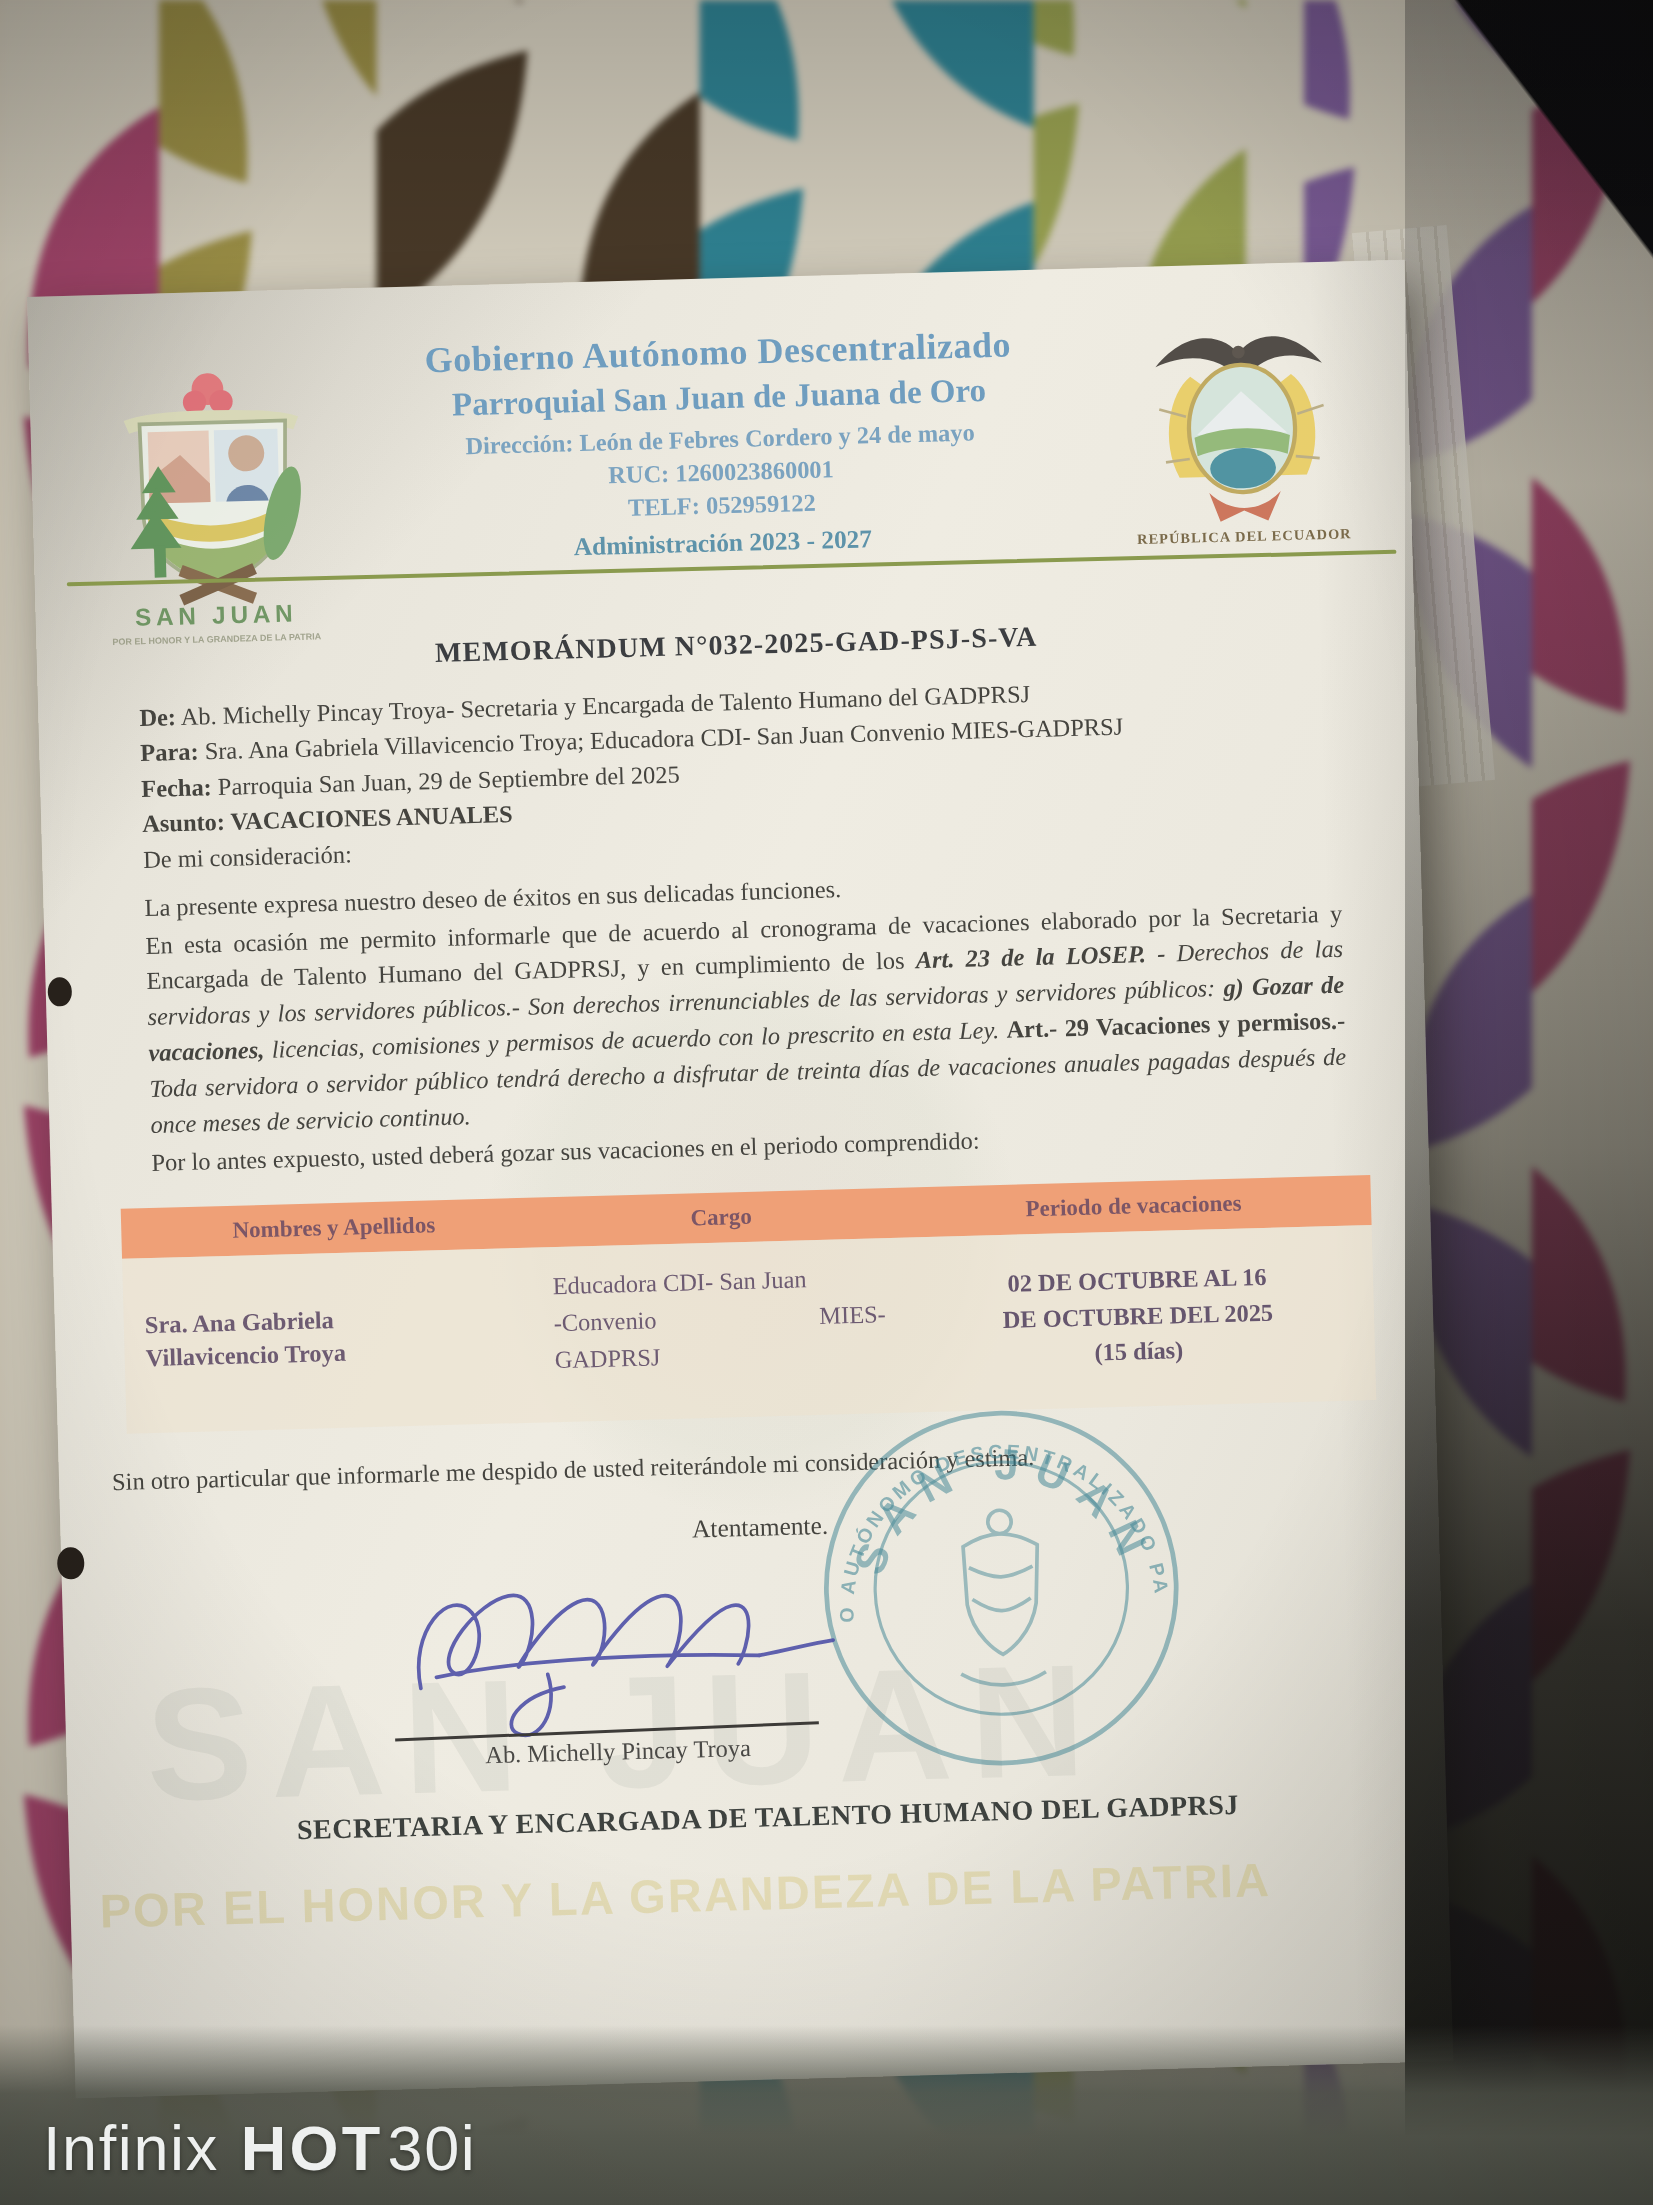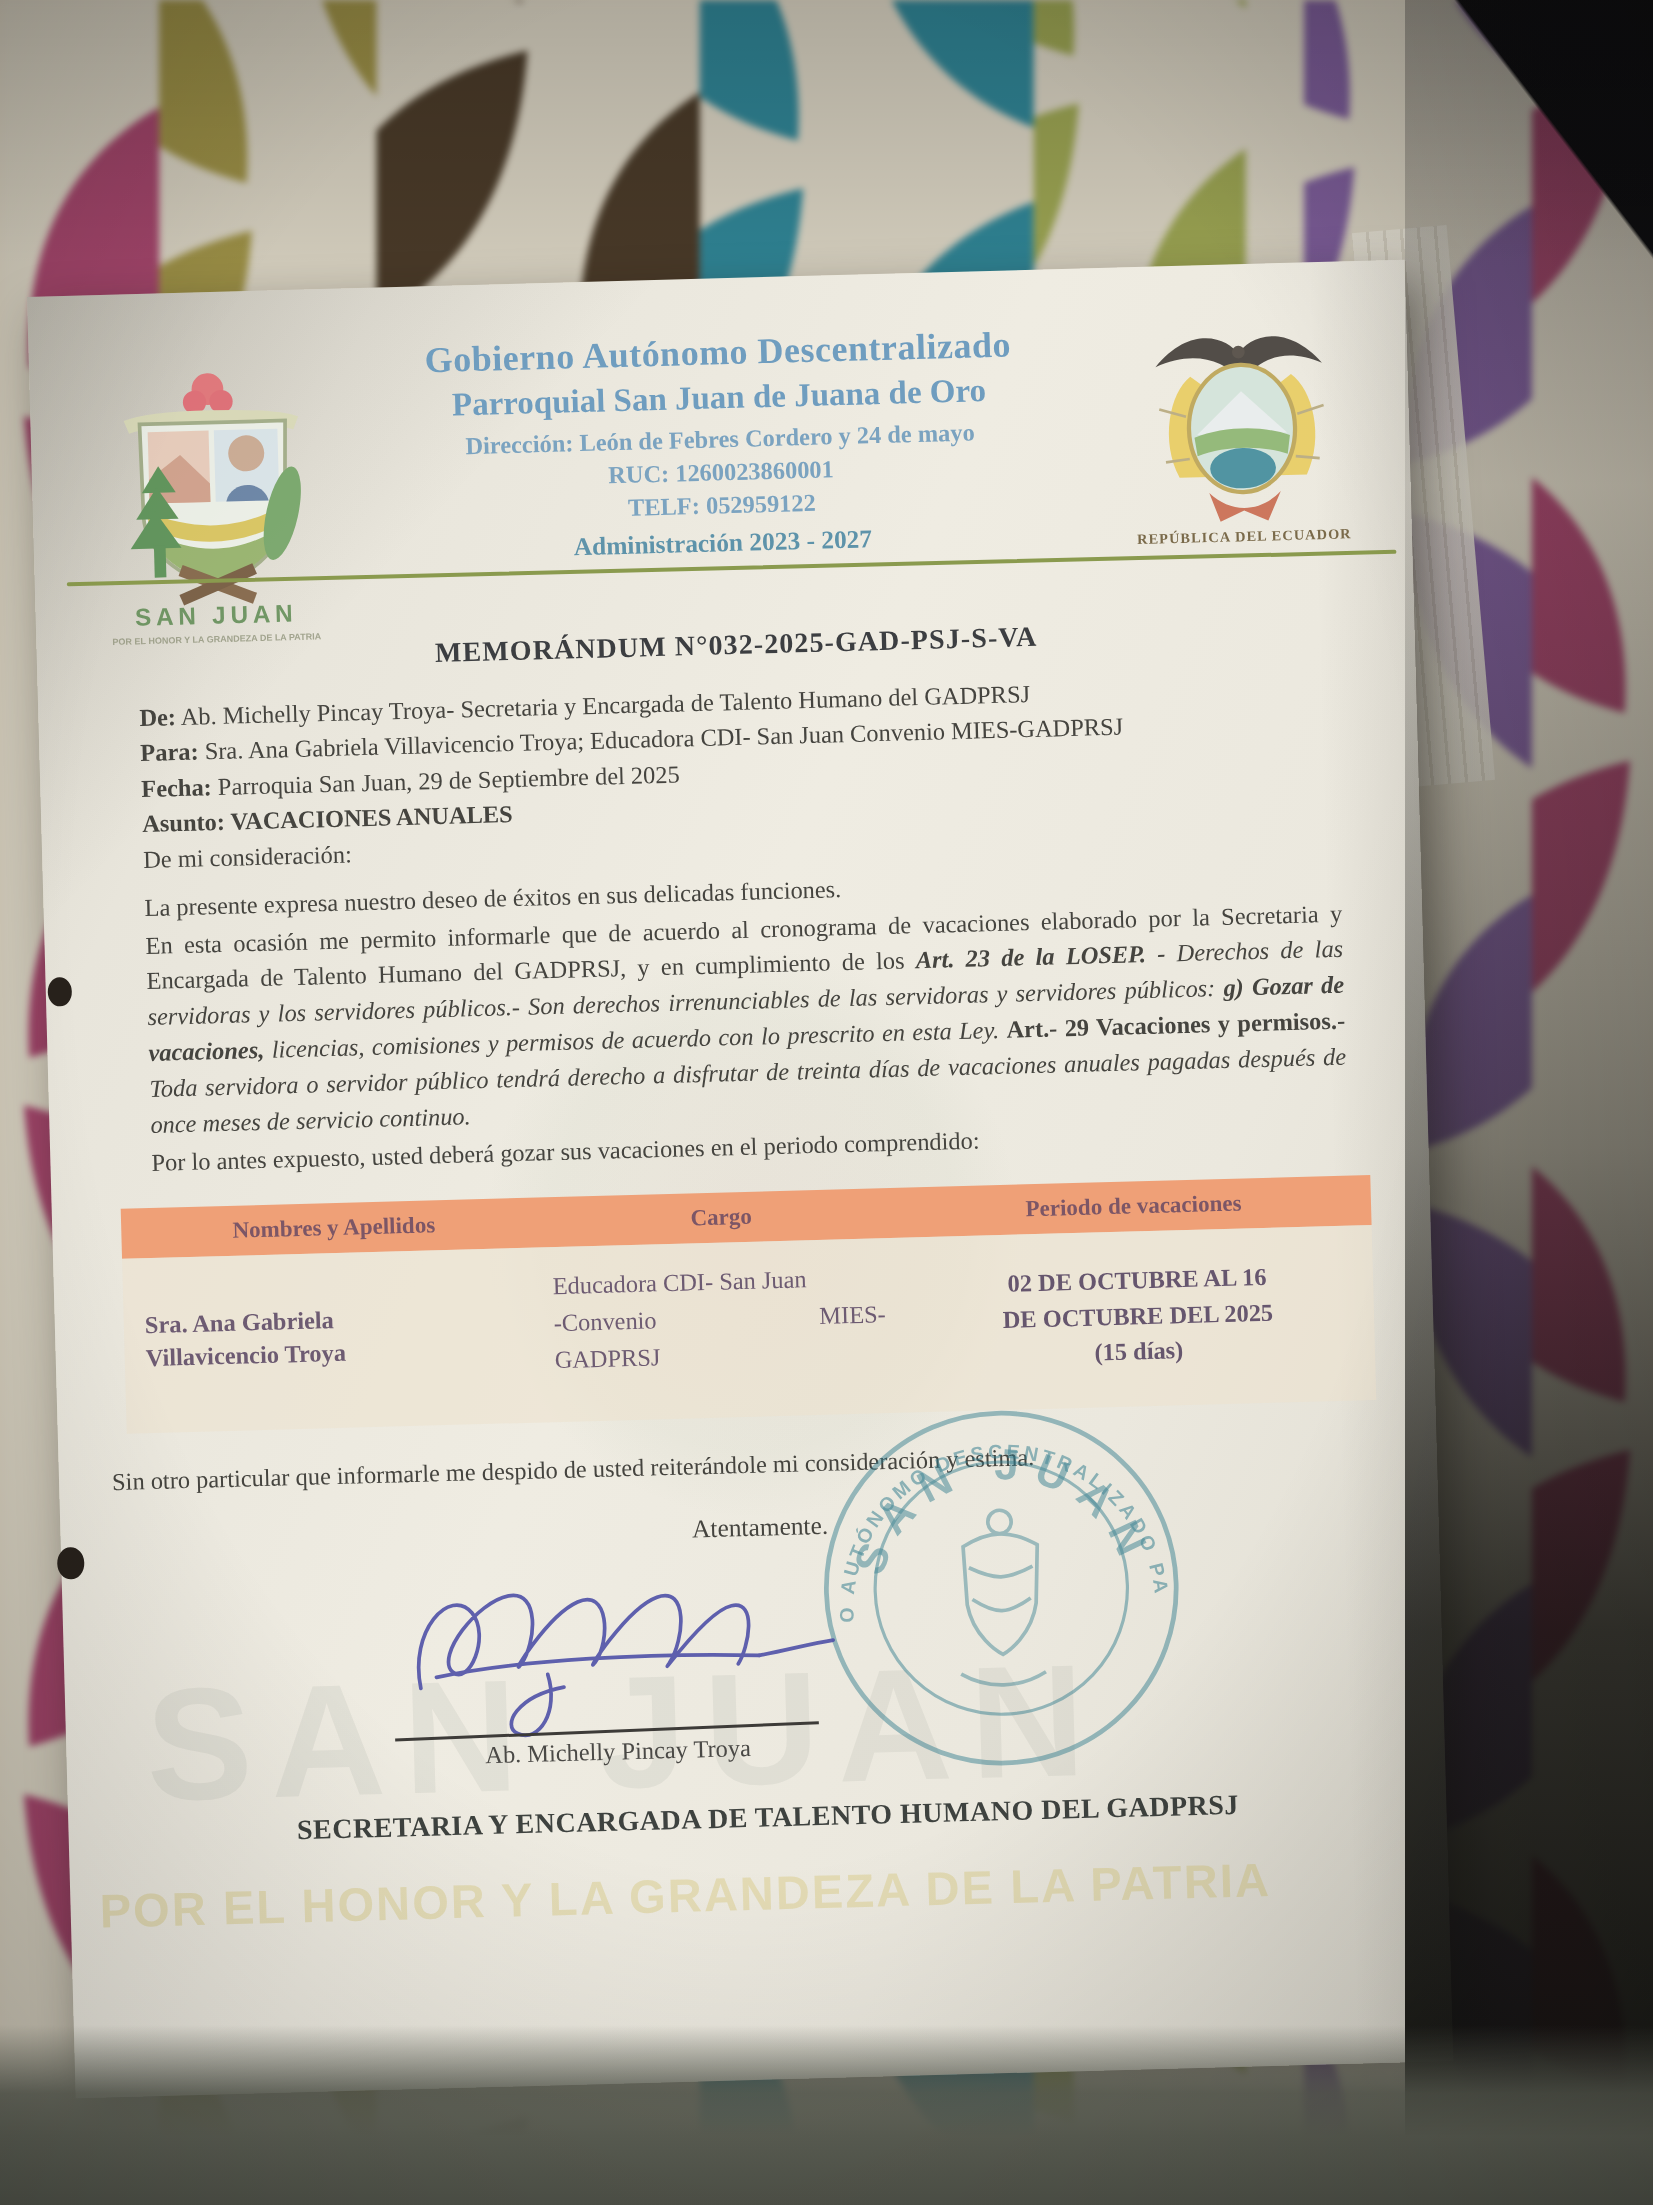--- a/index.html
+++ b/index.html
@@ -308,14 +308,17 @@
 
       <div class="signer-title">SECRETARIA Y ENCARGADA DE TALENTO HUMANO DEL GADPRSJ</div>
     </div>
   </div>
 
   <div class="corner-black"></div>
   <div class="right-shadow"></div>
   <div class="bottom-band"></div>
   <div class="vignette"></div>
 
+  <div class="device-mark">
+    <span class="brand">Infinix</span><span class="model">HOT</span><span class="variant">30i</span>
+  </div>
 </div>
 
 
 </body></html>

